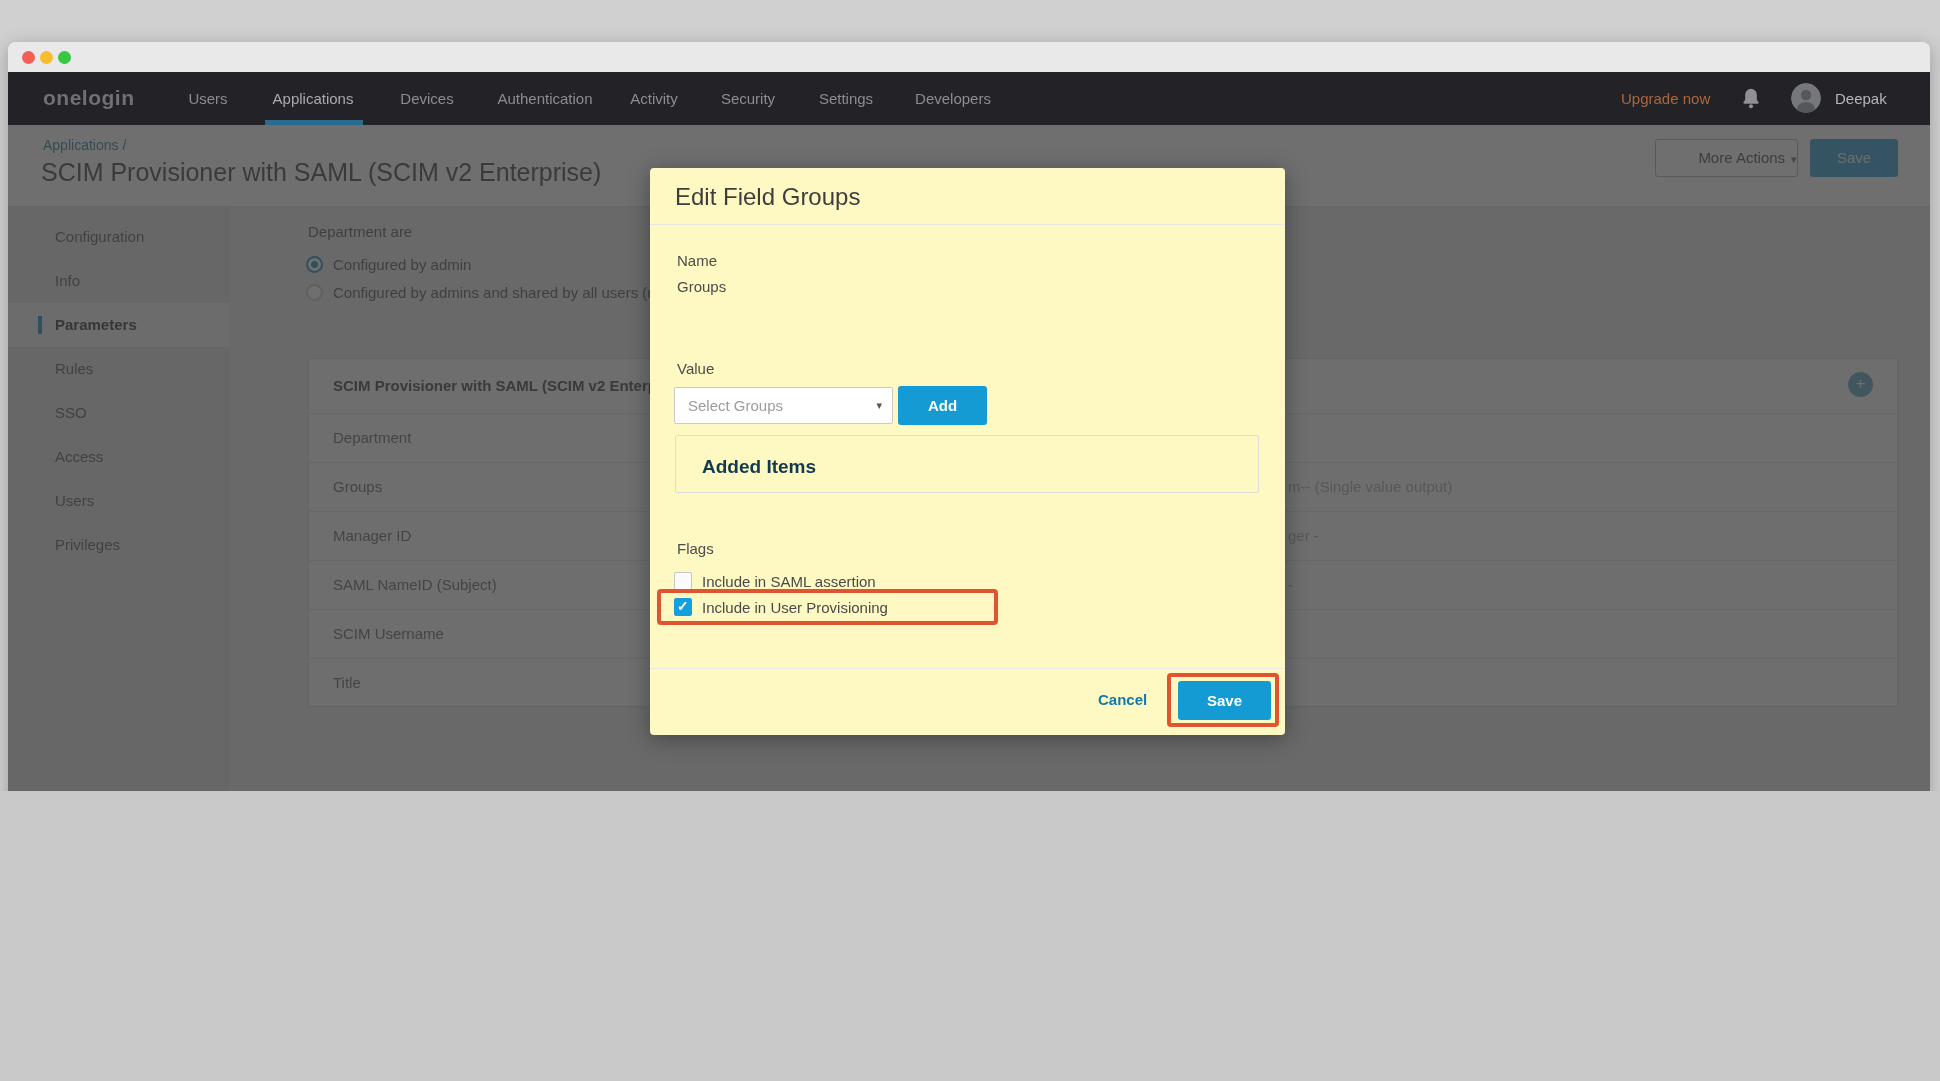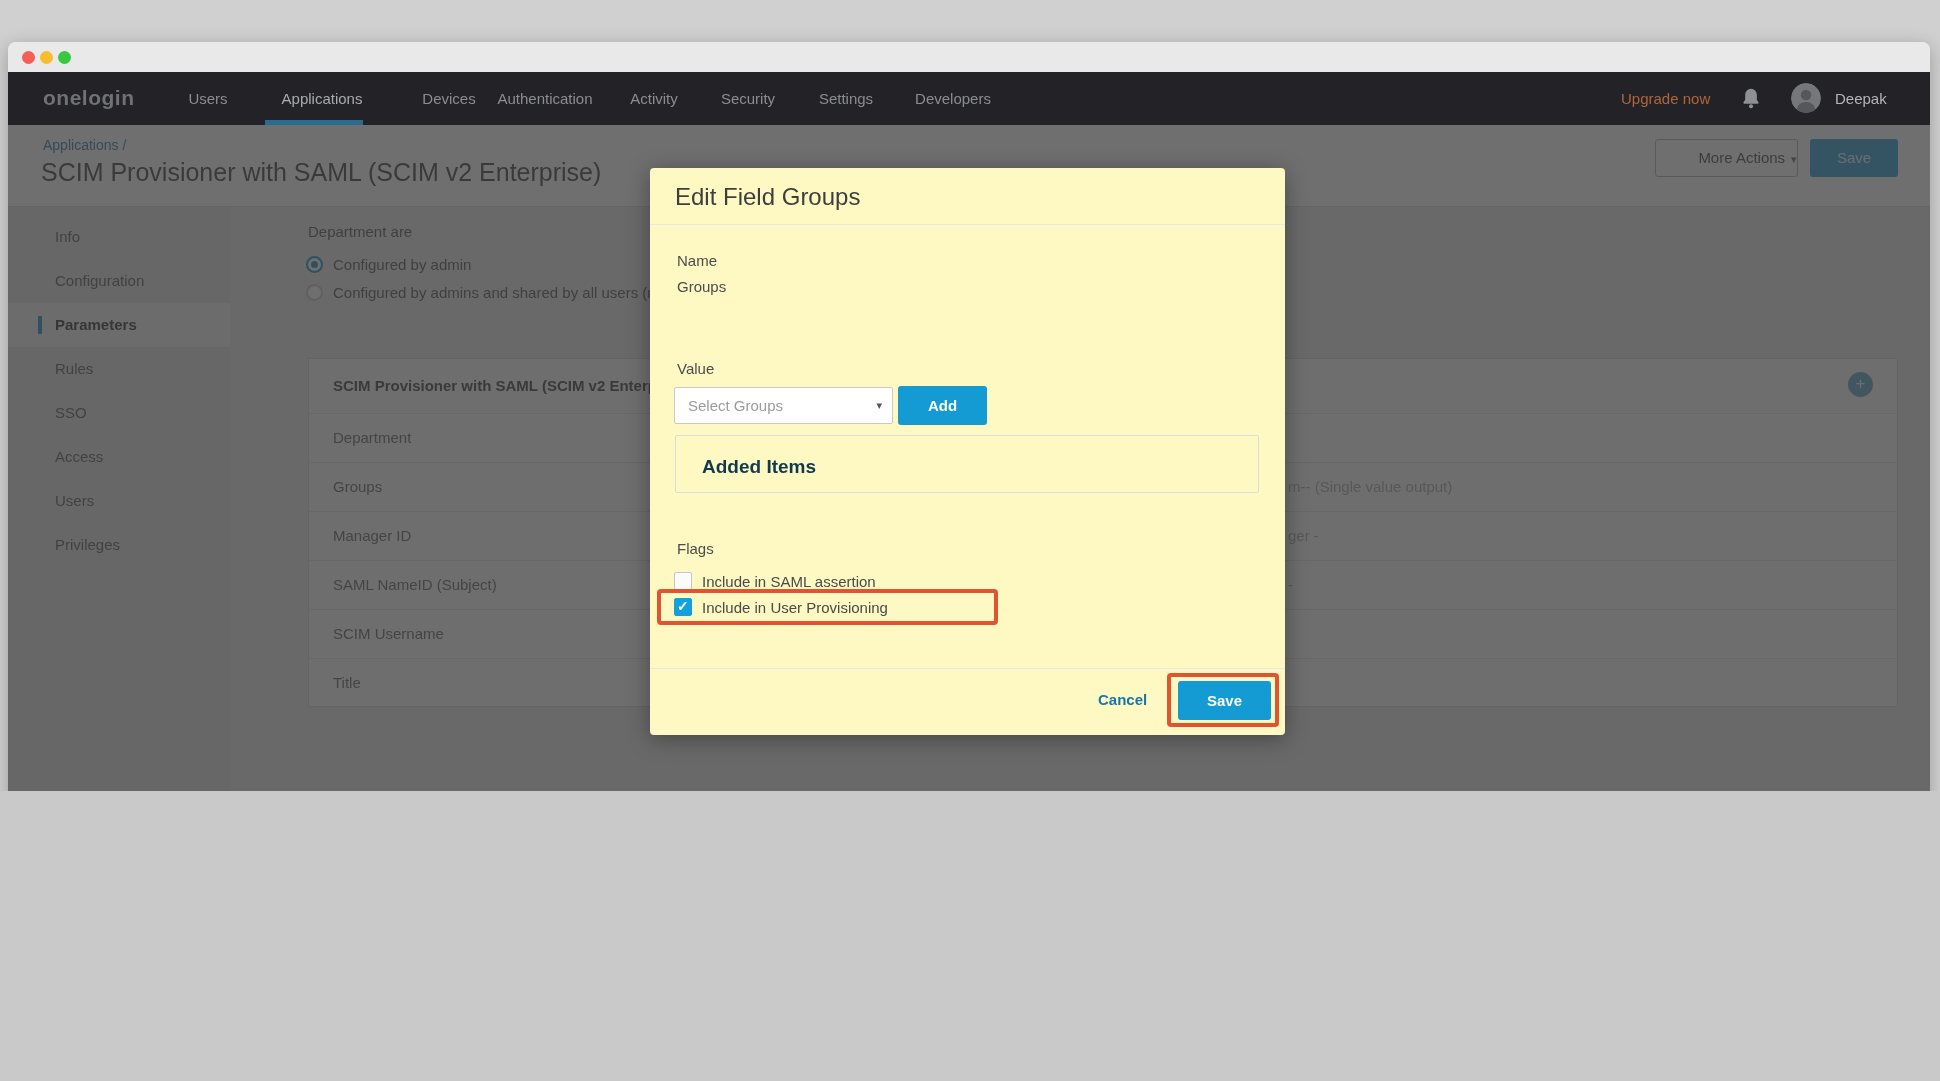--- a/index.html
+++ b/index.html
@@ -12,21 +12,21 @@
             box-shadow:0 4px 18px rgba(0,0,0,.25); }
 
   .titlebar { position:absolute; left:0; top:0; width:100%; height:30px; background:#e9e9ea; }
   .tl-dot { position:absolute; top:9px; width:13px; height:13px; border-radius:50%; }
   .tl-red{ left:14px; background:#f45f55; } .tl-yellow{ left:32px; background:#f8bd2d; } .tl-green{ left:50px; background:#36c83f; }
 
   
   .navbar { position:absolute; left:0; top:30px; width:100%; height:53px; background:#232327; }
   .logo { position:absolute; left:35px; top:14px; font-size:21px; font-weight:bold; color:#6f7173; letter-spacing:.5px; }
   .nav-item { position:absolute; top:18px; transform:translateX(-50%); font-size:15px; color:#8b8d90; text-decoration:none; cursor:pointer; }
-  .nav-item.active { color:#a8abae;margin-left:9px; }
+  .nav-item.active { color:#a8abae; }
   .nav-underline { position:absolute; left:257px; top:48px; width:98px; height:5px; background:#2b6b8f; }
   .upgrade { position:absolute; left:1613px; top:18px; font-size:15px; color:#ad663c; text-decoration:none; }
   .bell { position:absolute; left:1733px; top:15px; width:20px; height:22px; }
   .avatar { position:absolute; left:1783px; top:11px; width:30px; height:30px; border-radius:50%; overflow:hidden; }
   .user-name { position:absolute; left:1827px; top:18px; font-size:15px; color:#b4b6b8; }
 
   
   .strip { position:absolute; left:0; top:83px; width:100%; height:82px; background:#ffffff; border-bottom:1px solid #d9d9d9; }
   .breadcrumb { position:absolute; left:35px; top:12px; font-size:14px; color:#327aa5; text-decoration:none; }
   .page-title { position:absolute; left:33px; top:33px; font-size:25px; font-weight:400; color:#424242; }
@@ -99,21 +99,21 @@
     <div class="titlebar">
       <span class="tl-dot tl-red"></span>
       <span class="tl-dot tl-yellow"></span>
       <span class="tl-dot tl-green"></span>
     </div>
 
     <div class="navbar">
       <span class="logo">onelogin</span>
       <a class="nav-item" style="left:200px">Users</a>
       <a class="nav-item active" style="left:305px">Applications</a>
-      <a class="nav-item" style="left:441px">Devices</a>
+      <a class="nav-item" style="left:419px">Devices</a>
       <a class="nav-item" style="left:537px">Authentication</a>
       <a class="nav-item" style="left:646px">Activity</a>
       <a class="nav-item" style="left:740px">Security</a>
       <a class="nav-item" style="left:838px">Settings</a>
       <a class="nav-item" style="left:945px">Developers</a>
       <div class="nav-underline"></div>
       <a class="upgrade">Upgrade now</a>
       <span class="bell">
         <svg width="20" height="22" viewBox="0 0 24 26">
             <path d="M12 2a7 7 0 0 0-7 7v6l-2 3.2c-.4.7.1 1.8 1.1 1.8h15.8c1 0 1.5-1.1 1.1-1.8L19 15V9a7 7 0 0 0-7-7z" fill="#8e9093"></path>
@@ -133,22 +133,22 @@
     <div class="strip">
       <a class="breadcrumb">Applications /</a>
       <div class="page-title">SCIM Provisioner with SAML (SCIM v2 Enterprise)</div>
       <div class="btn-more"><span>More Actions</span><span class="caret">▾</span></div>
       <div class="btn-topsave">Save</div>
     </div>
 
     <div class="content-bg"></div>
     <div class="sidebar">
       <div class="side-list">
+        <div class="side-item">Configuration</div>
         <div class="side-item">Info</div>
-        <div class="side-item">Configuration</div>
         <div class="side-item active">Parameters</div>
         <div class="side-item">Rules</div>
         <div class="side-item">SSO</div>
         <div class="side-item">Access</div>
         <div class="side-item">Users</div>
         <div class="side-item">Privileges</div>
       </div>
     </div>
 
     <div class="cred-label">Department are</div>

